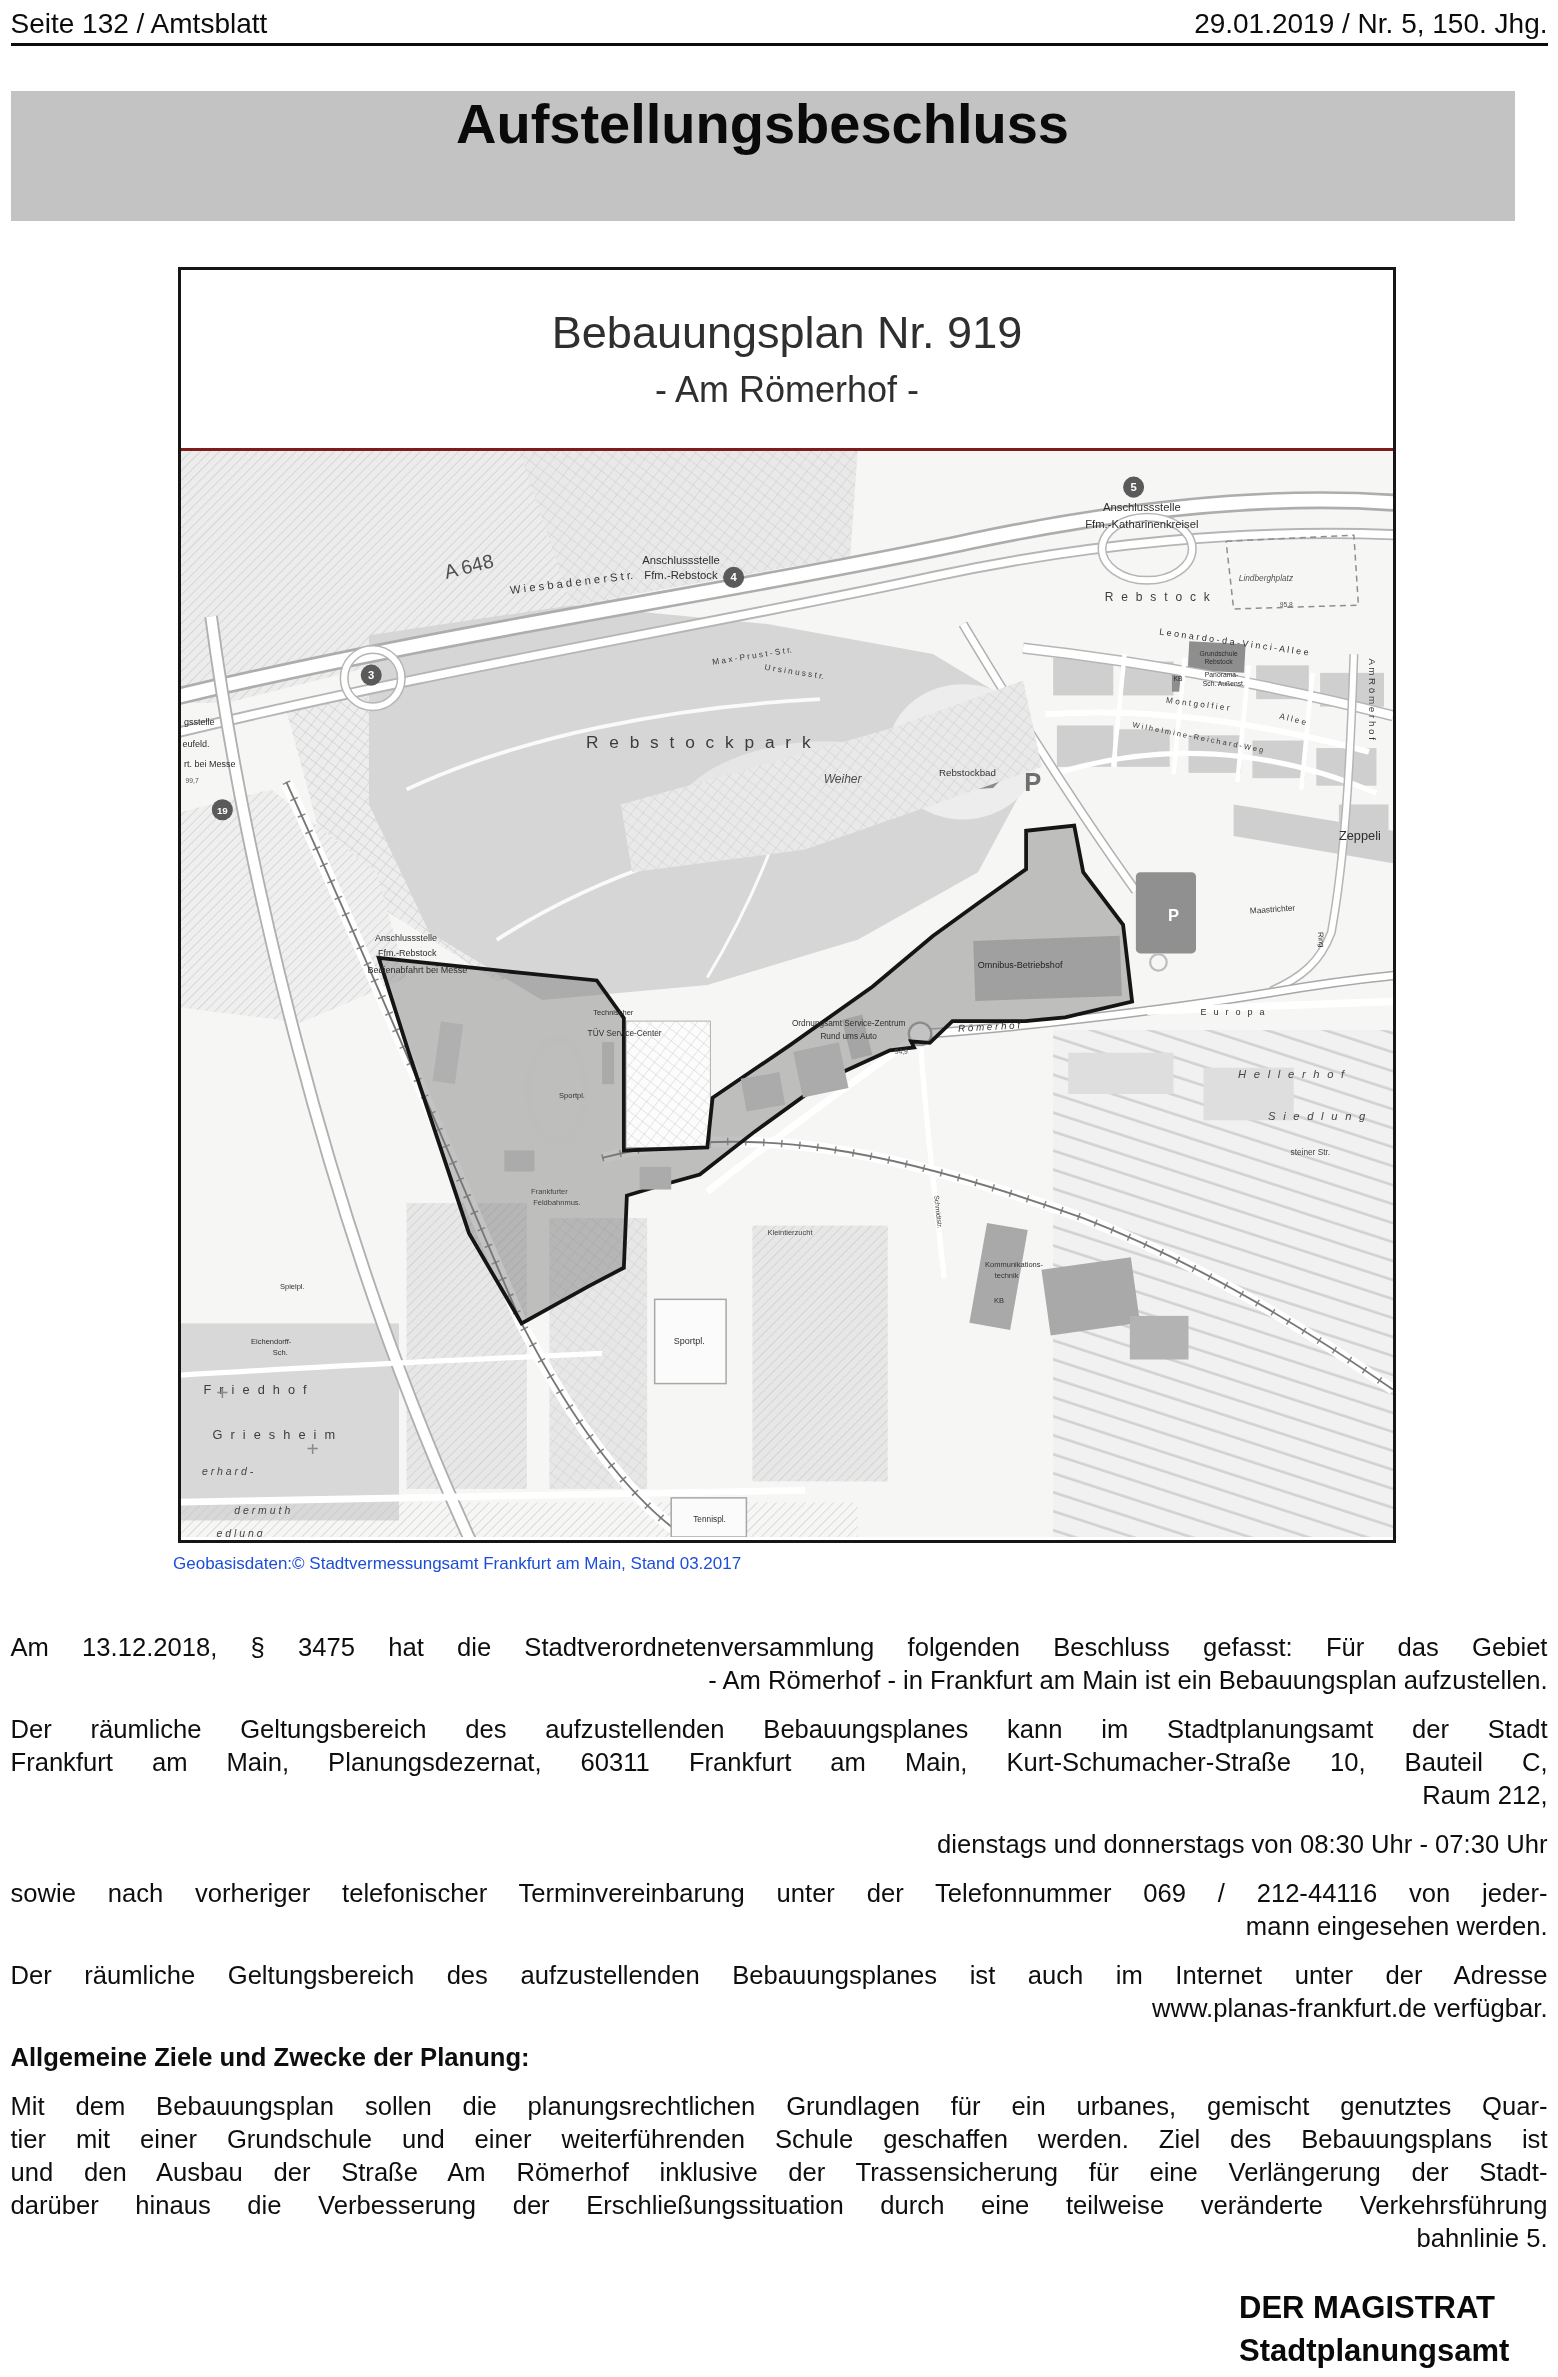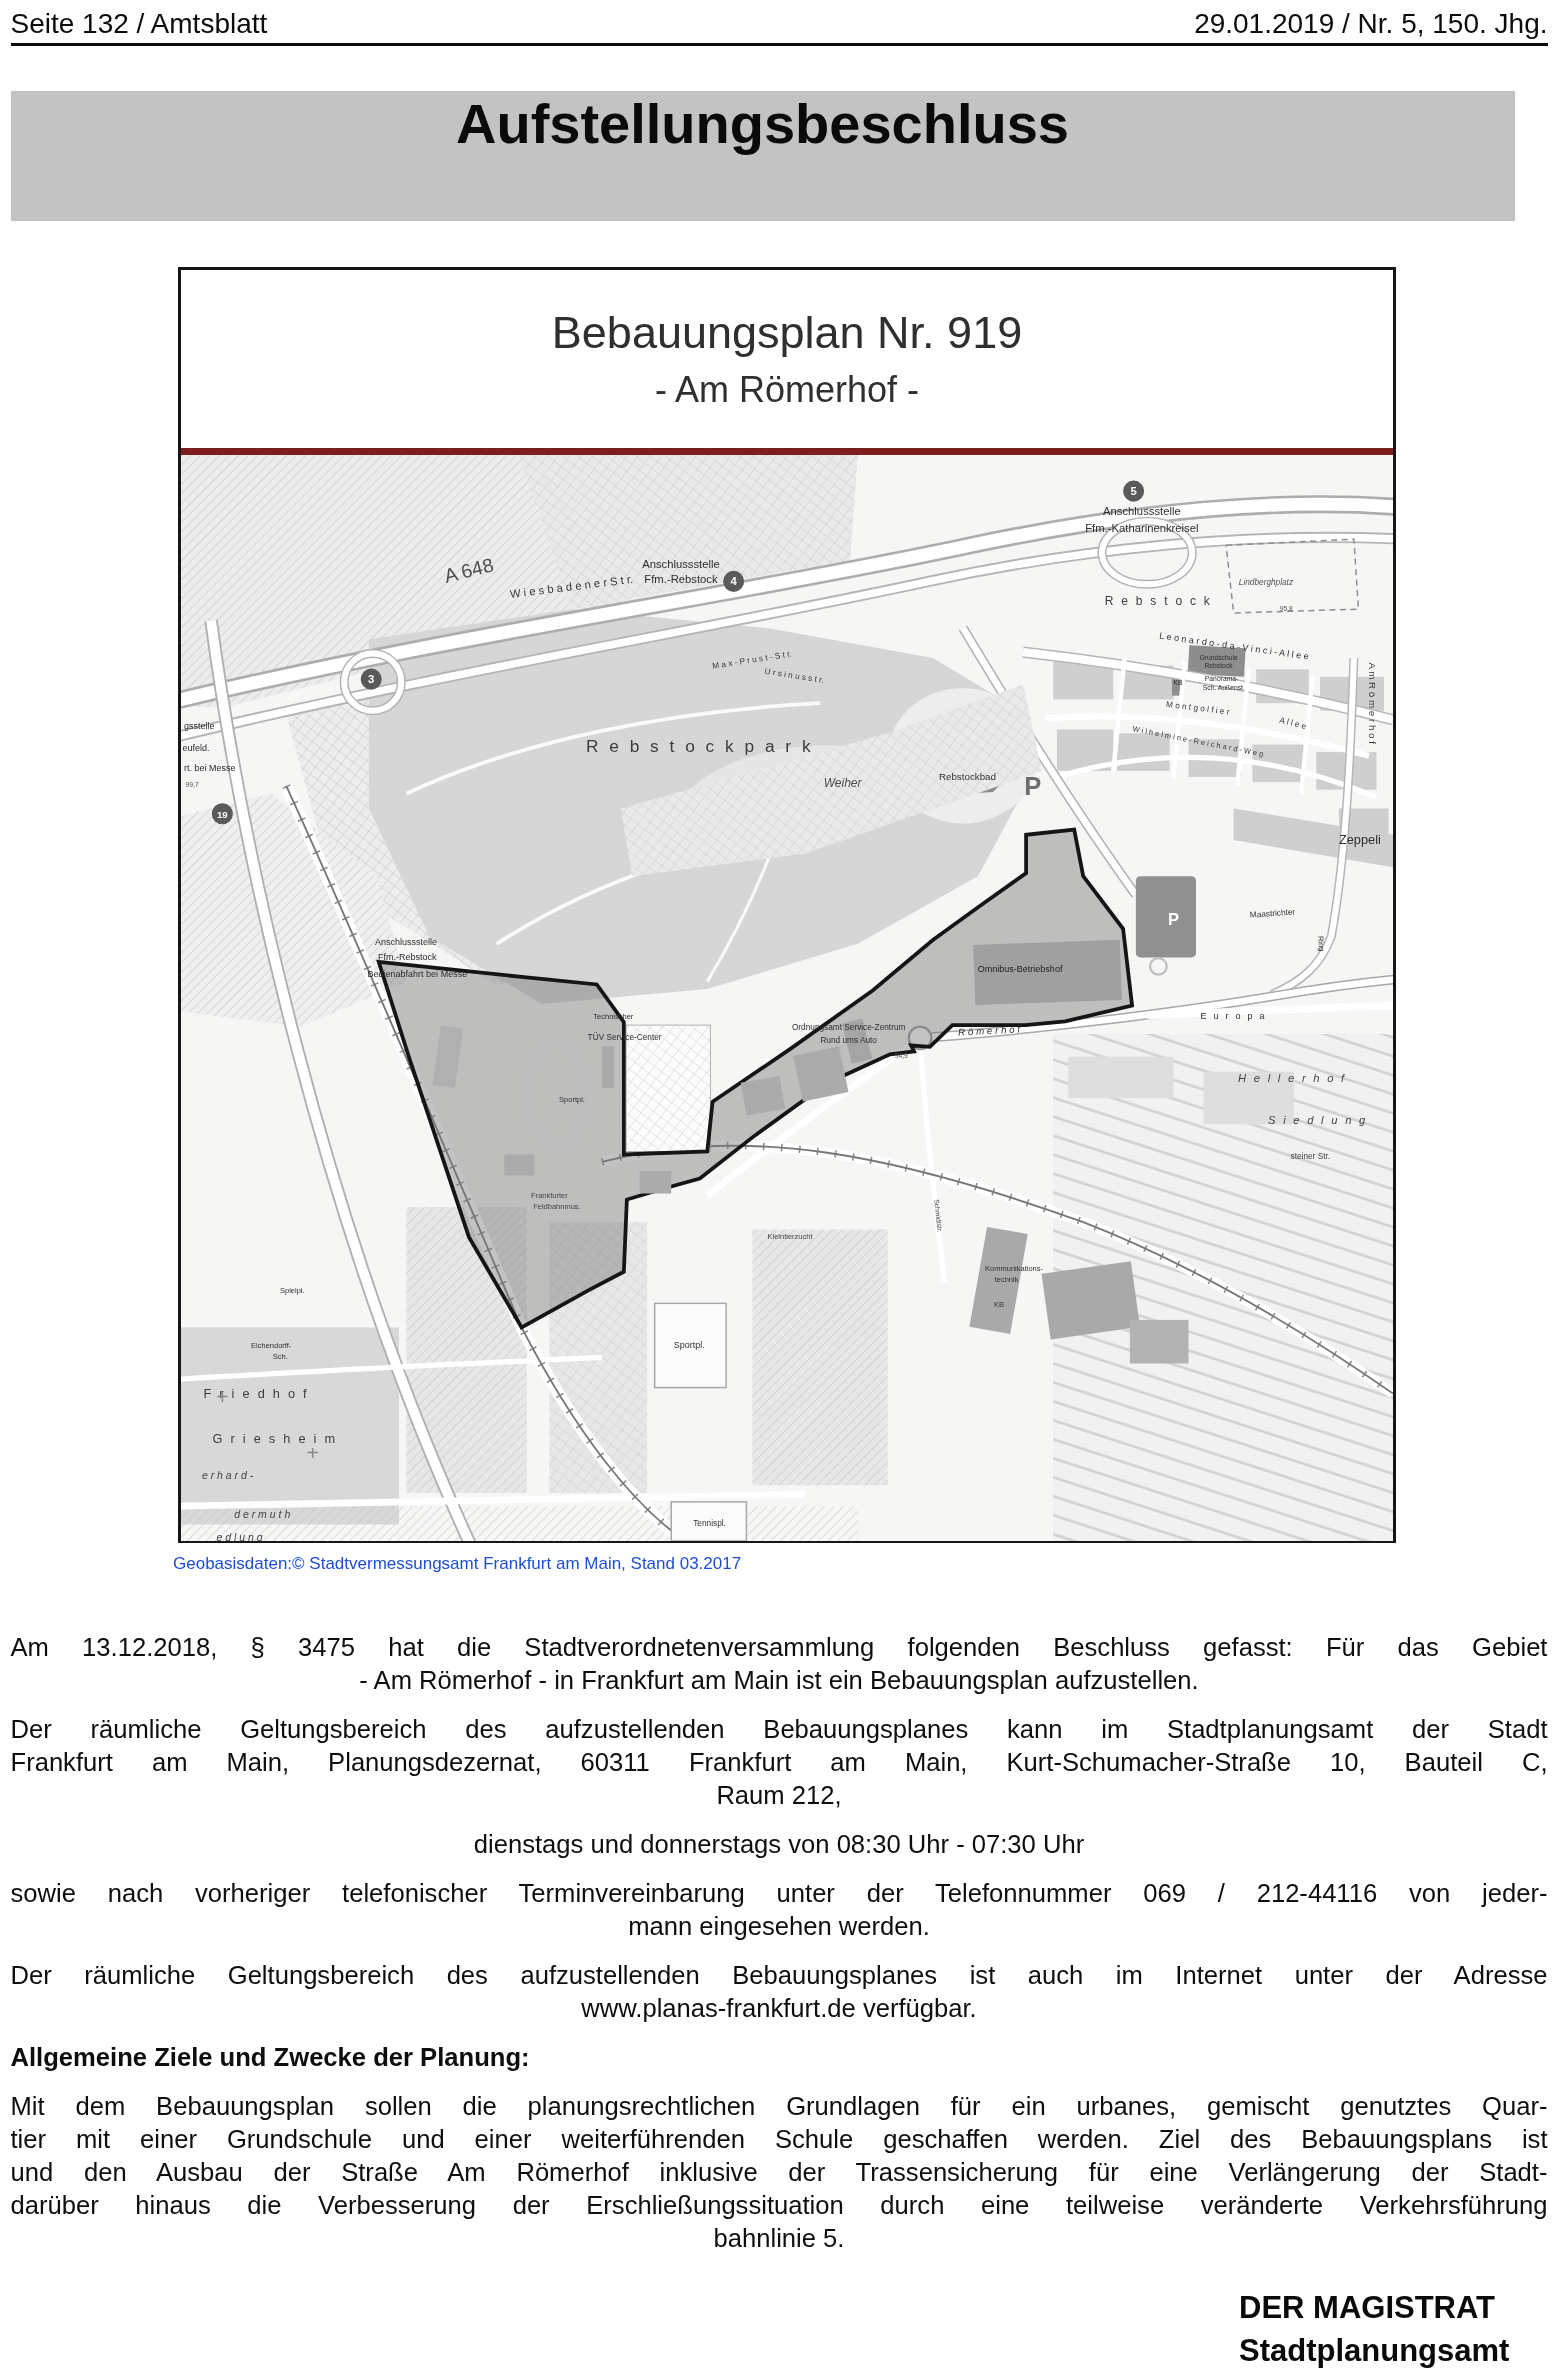--- a/index.html
+++ b/index.html
@@ -10,34 +10,34 @@
   .hdr .left{position:absolute;left:0;top:0;}
   .hdr .right{position:absolute;right:0;top:0;}
   .rule{position:absolute;top:43px;left:10.5px;width:1537px;height:3px;background:#0c0c0c;}
   
   .banner{position:absolute;top:91px;left:10.5px;width:1504px;height:130px;background:#c3c3c3;
           display:flex;justify-content:center;}
   .banner h1{margin:0;font-size:56px;font-weight:bold;color:#0a0a0a;letter-spacing:0px;}
   
   .mapframe{position:absolute;top:267px;left:178px;width:1218px;height:1276px;
             border:3px solid #161616;box-sizing:border-box;background:#fff;}
-  .maptitle{height:178px;border-bottom:7px solid #7f1d1d;display:flex;flex-direction:column;
+  .maptitle{height:178px;border-bottom:3px solid #7f1d1d;display:flex;flex-direction:column;
             align-items:center;justify-content:center;gap:10.5px;}
   .maptitle .t1{font-size:45px;color:#2f2f2f;}
   .maptitle .t2{font-size:36px;color:#2f2f2f;}
   .mapsvg{display:block;width:1212px;height:1086px;}
   .mapsvg text{font-family:"Liberation Sans",sans-serif;}
   
   .caption{position:absolute;top:1554px;left:173px;font-size:17px;color:#1d4ed8;}
   
   .bodytxt{position:absolute;top:1631px;left:10.5px;width:1537px;font-size:25.6px;
            line-height:33px;color:#0e0e0e;}
   .bodytxt .para{margin:0 0 16px 0;}
   .bodytxt .jl{text-align:justify;text-align-last:justify;}
-  .bodytxt .ll{text-align:center;}
+  .bodytxt .ll{text-align:right;}
   .bodytxt .heading{font-weight:bold;}
   
   .footer{position:absolute;top:2286px;left:1239px;font-size:31px;font-weight:bold;
           line-height:43px;color:#0a0a0a;}
 </style>
 </head>
 <body>
 
 <div class="page">
 

